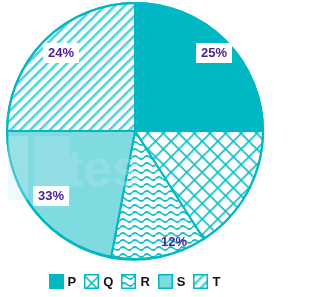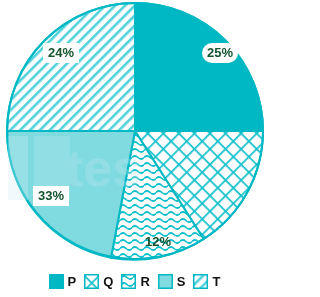--- a/index.html
+++ b/index.html
@@ -39,32 +39,32 @@
     left: 0;
     top: 0;
     width: 269px;
     height: 262px;
     z-index: 2;
   }
 
   .label-box {
     position: absolute;
     background: #ffffff;
-    color: #14532d;
+    color: #4c1d95;
     font-weight: bold;
     font-size: 13px;
     line-height: 15px;
     padding: 2px 5px 3px 5px;
     white-space: nowrap;
     z-index: 6;
     font-family: "Liberation Sans", sans-serif;
   }
-  .lbl-p { left: 202px; top: 43px; border-radius: 10px; }
+  .lbl-p { left: 196px; top: 43px; }
   .lbl-q { left: 208px; top: 173px; background: transparent; }
-  .lbl-r { left: 140px; top: 232px; background: transparent; text-align: center; }
+  .lbl-r { left: 156px; top: 232px; background: transparent; text-align: center; }
   .lbl-s { left: 33px; top: 186px; }
   .lbl-t { left: 43px; top: 43px; }
 
   .legend {
     position: absolute;
     left: 0;
     top: 266px;
     width: 269px;
     height: 31px;
     display: flex;

